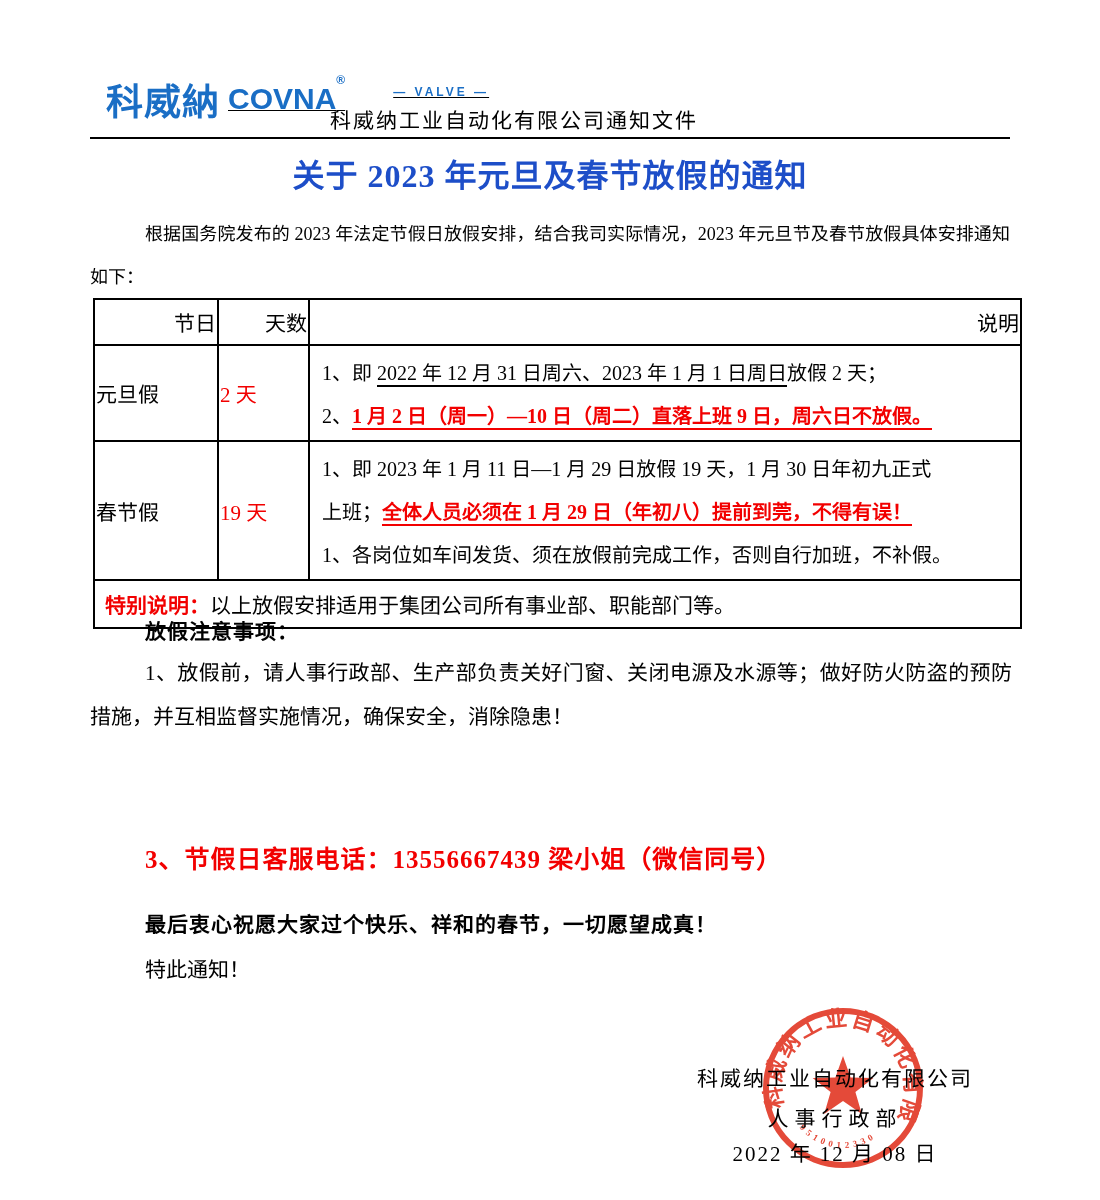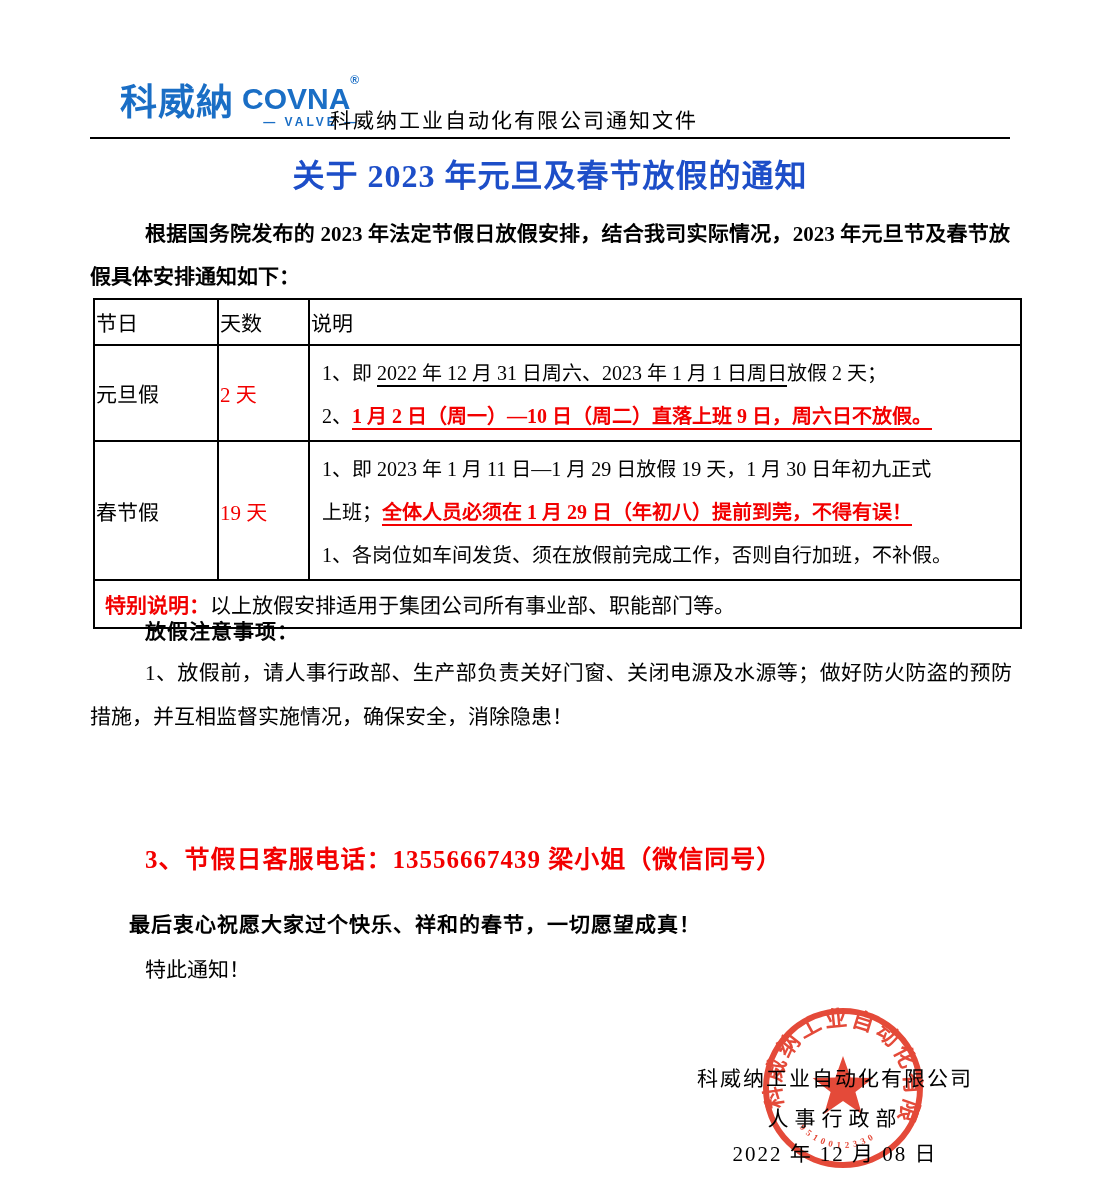--- a/index.html
+++ b/index.html
@@ -1,43 +1,43 @@
 <!DOCTYPE html>
 <html lang="zh-CN"><head>
 <meta charset="utf-8">
 <style>
   html,body{margin:0;padding:0;background:#ffffff;}
   body{font-family:"Liberation Serif","DejaVu Serif",serif;color:#000;}
   .page{position:relative;width:1100px;height:1200px;background:#fff;overflow:hidden;}
 
   
-  .logo-block{position:absolute;left:120px;top:84px;display:flex;align-items:flex-start;gap:8px;}
+  .logo-block{position:absolute;left:106px;top:84px;display:flex;align-items:flex-start;gap:8px;}
   .logo-cn{font-size:37px;font-weight:bold;color:#1a6ec5;letter-spacing:1px;line-height:1;font-family:"Liberation Sans",sans-serif;}
-  .logo-en-wrap{display:flex;flex-direction:column;align-items:flex-end;line-height:1;}
+  .logo-en-wrap{display:flex;align-items:flex-start;line-height:1;text-decoration:underline;}
   .logo-en{font-size:30px;font-weight:900;color:#1a6ec5;font-family:"Liberation Sans",sans-serif;letter-spacing:0px;}
   .logo-reg{font-size:12px;vertical-align:top;position:relative;top:-10px;font-weight:bold;}
-  .logo-sub{font-size:12px;font-weight:bold;color:#1a6ec5;letter-spacing:3px;margin-top:2px;font-family:"Liberation Sans",sans-serif;}
+  .logo-sub{font-size:12px;font-weight:bold;color:#1a6ec5;letter-spacing:3px;margin-top:2px;font-family:"Liberation Sans",sans-serif;margin-left:48px;}
   .doc-label{position:absolute;left:330px;top:104px;font-size:21px;letter-spacing:2px;}
   .header-rule{position:absolute;left:90px;top:137px;width:920px;height:2px;background:#000;}
 
   
   .doc-title{position:absolute;left:0;top:150px;width:1100px;text-align:center;
     font-size:32px;font-weight:bold;color:#1d4ec8;letter-spacing:1px;}
 
   
-  .intro{position:absolute;left:90px;top:213px;width:920px;font-size:21px;line-height:43px;
-    text-indent:55px;text-align:justify;font-weight:bold;}
+  .intro{position:absolute;left:90px;top:213px;width:920px;font-size:18px;line-height:43px;
+    text-indent:55px;text-align:justify;}
 
   
   table.holiday{position:absolute;left:93px;top:298px;width:915px;border-collapse:collapse;table-layout:fixed;}
   table.holiday td,table.holiday th{border:2px solid #000;font-weight:normal;}
   th.c-festival{width:120px;}
   th.c-days{width:87px;}
   th.c-desc{width:708px;}
-  .hdr td,.hdr th{height:42px;text-align:left;font-size:21px;font-weight:bold;}
+  .hdr td,.hdr th{height:42px;text-align:right;font-size:21px;font-weight:bold;}
   .cell-center{text-align:left;font-size:21px;}
   .days{color:#f20000;font-weight:bold;}
   .desc-cell{padding:6px 8px 2px 12px;font-size:20px;}
   .desc-line{line-height:43px;white-space:nowrap;}
   .row-yuandan{height:86px;}
   .row-chunjie{height:134px;}
   .special-row td{height:44px;font-size:21px;font-weight:bold;padding-left:10px;}
   .special-label{color:#f20000;font-weight:bold;}
   .seg-plain{}
   .seg-u{text-decoration:underline;text-underline-offset:5px;}
@@ -45,21 +45,21 @@
 
   
   .notes-heading{position:absolute;left:145px;top:615px;font-size:21px;font-weight:bold;letter-spacing:1px;}
   .note-1{position:absolute;left:90px;top:651px;width:922px;font-size:21px;line-height:44px;text-indent:55px;text-align:justify;}
   .note-2{position:absolute;left:90px;top:741px;width:922px;font-size:21px;line-height:45px;text-indent:55px;
     font-weight:bold;text-align:justify;}
   .note-2 .seg-u{text-underline-offset:6px;}
   .note-3{position:absolute;left:145px;top:839px;font-size:25px;font-weight:bold;color:#f20000;letter-spacing:1px;}
 
   
-  .wish{position:absolute;left:129px;top:908px;font-size:21px;font-weight:bold;letter-spacing:1px;}
+  .wish{position:absolute;left:145px;top:908px;font-size:21px;font-weight:bold;letter-spacing:1px;}
   .notice{position:absolute;left:145px;top:953px;font-size:21px;}
 
   
   .sig-company{position:absolute;left:690px;top:1062px;width:290px;text-align:center;font-size:21px;letter-spacing:2px;}
   .sig-dept{position:absolute;left:690px;top:1102px;width:290px;text-align:center;font-size:21px;letter-spacing:6px;}
   .sig-date{position:absolute;left:690px;top:1137px;width:290px;text-align:center;font-size:21px;letter-spacing:2px;}
 
   
   .stamp{position:absolute;left:758px;top:1003px;width:170px;height:170px;mix-blend-mode:multiply;opacity:0.92;}
 </style>

